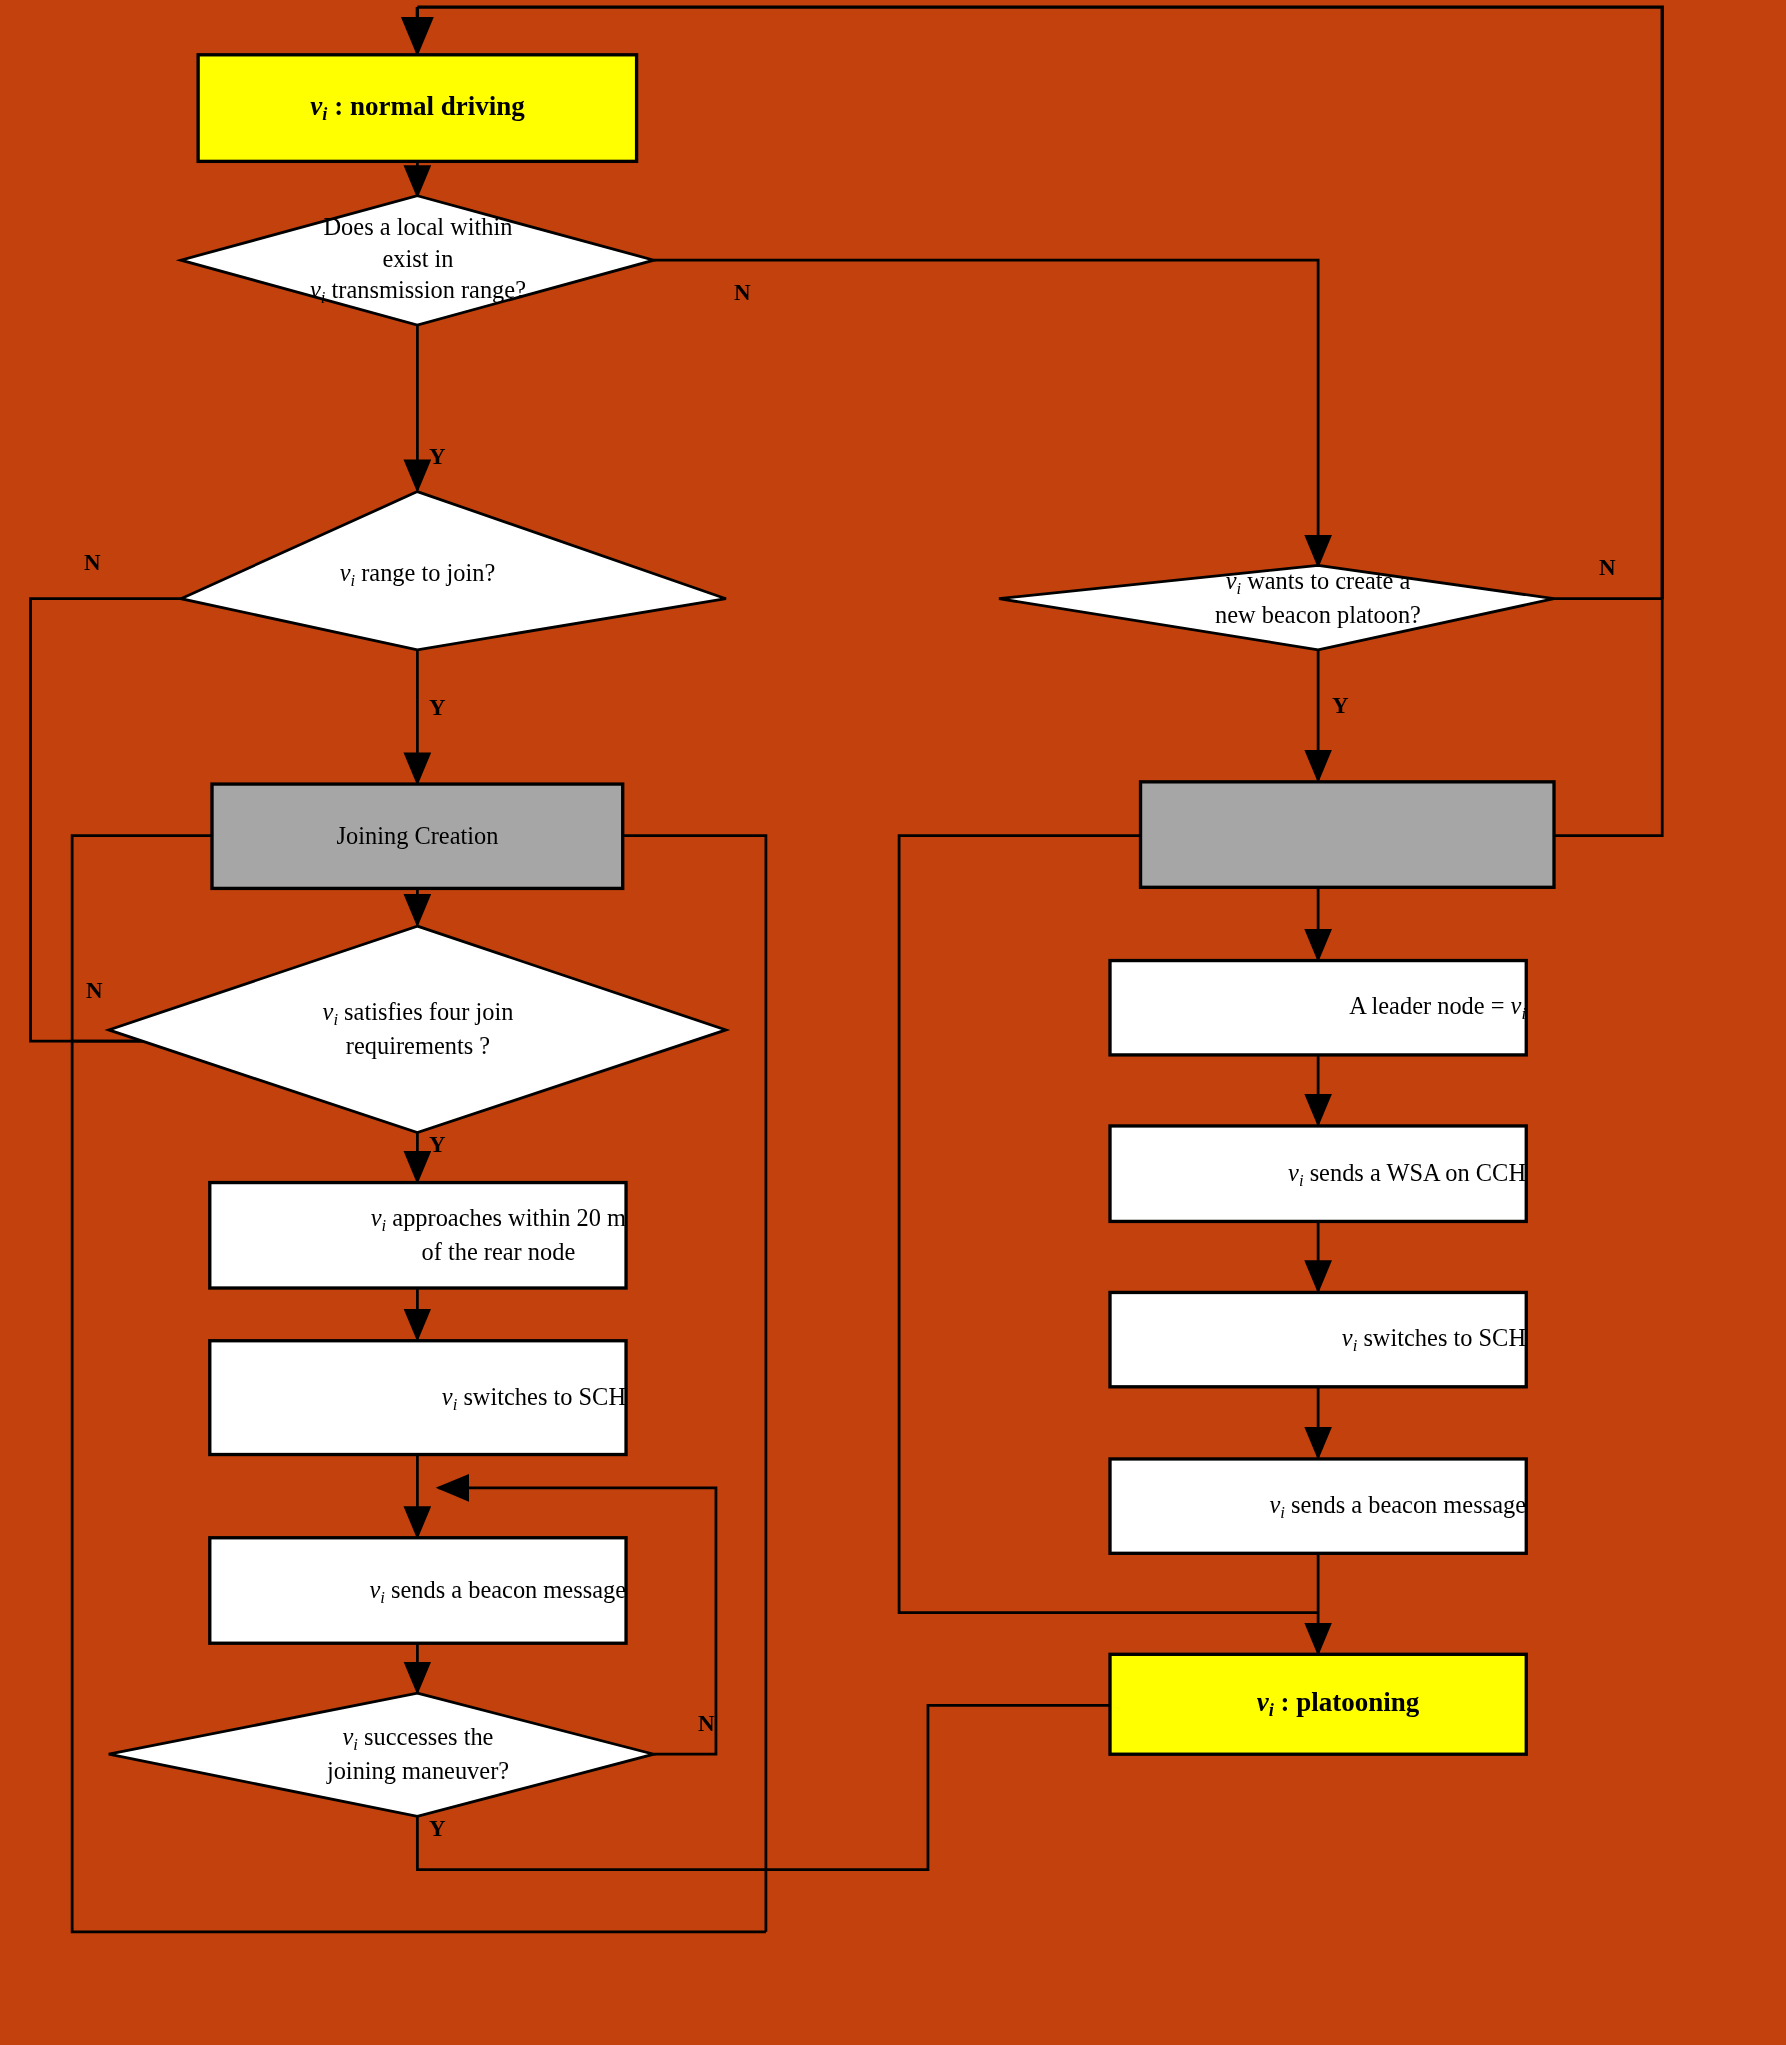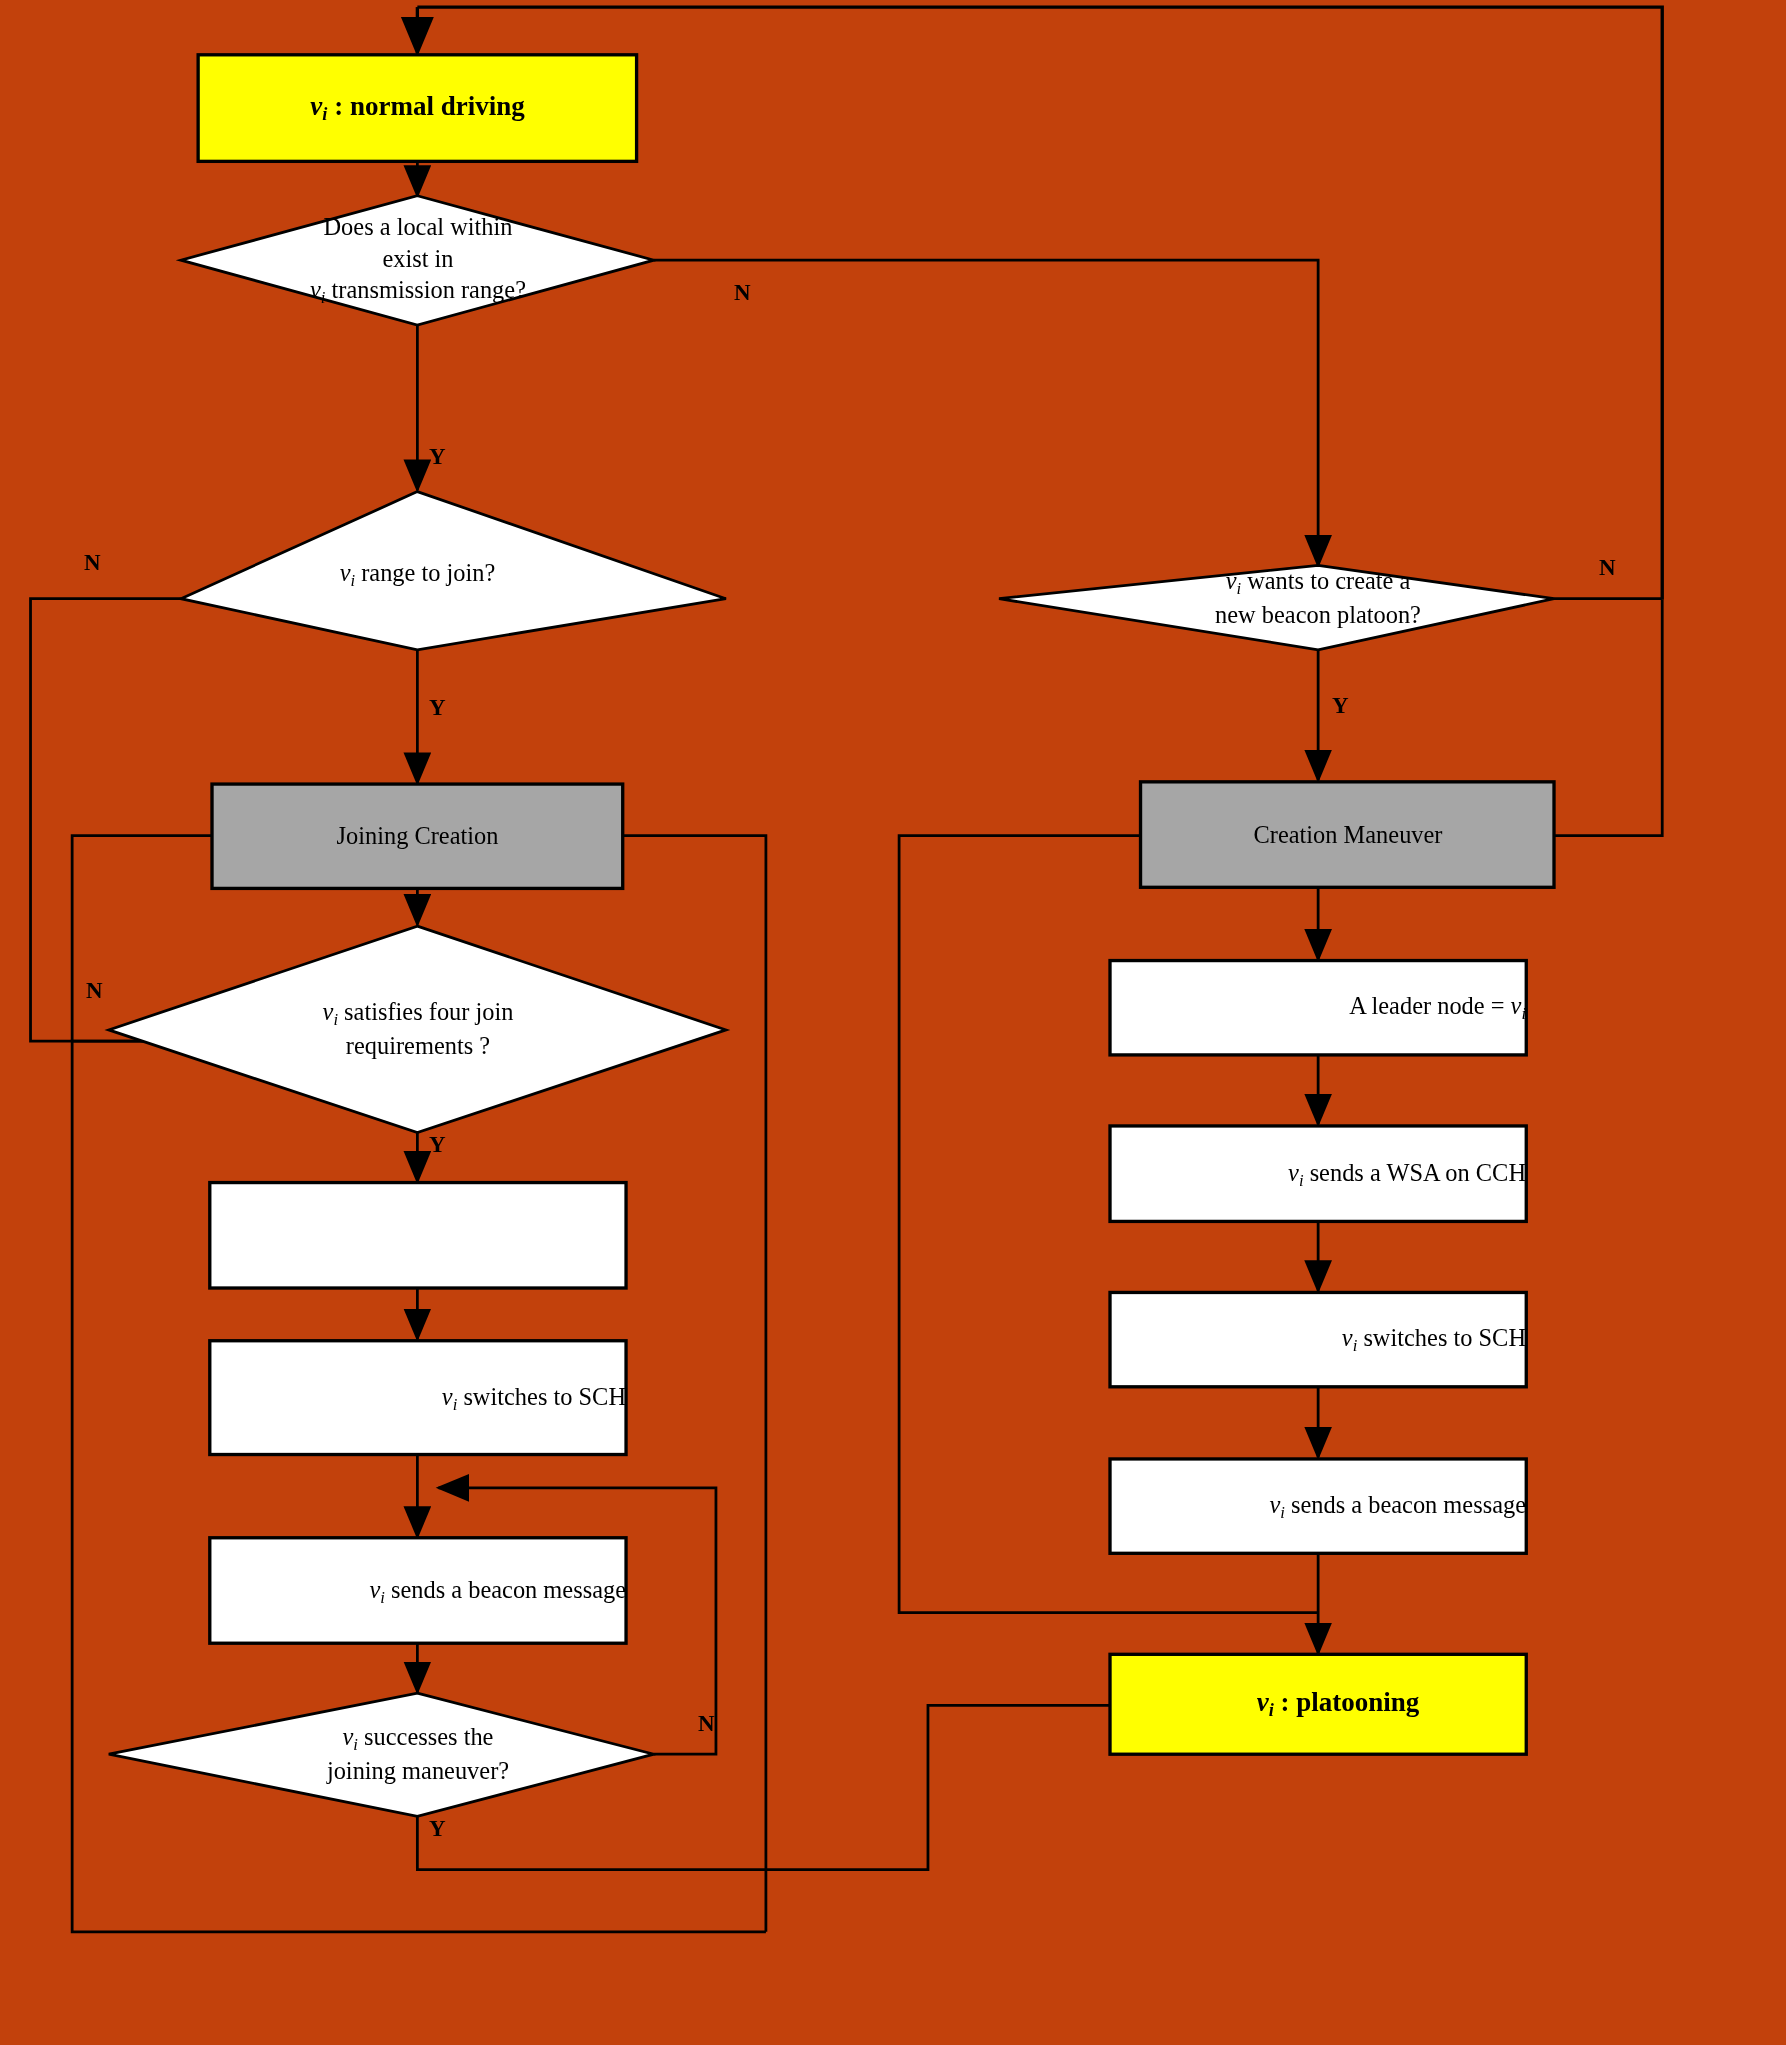--- a/index.html
+++ b/index.html
@@ -142,31 +142,34 @@
     <span>
       <span class="vi"><span>v</span><sub>i</sub></span><span> wants to create a</span><br>
       <span>new beacon platoon?</span>
     </span>
   </div>
 
   <div class="nodeText grayText" style="left:212px;top:784px;width:411px;height:104px;">
     <span>Joining Creation</span>
   </div>
 
-  <div class="nodeText grayText" style="left:1141px;top:782px;width:414px;height:105px;">
-    <span>Creation Maneuver</span>
-  </div>
 
   <div class="nodeText diamText" style="left:218px;top:987px;width:400px;height:83px;">
     <span>
       <span class="vi"><span>v</span><sub>i</sub></span><span> satisfies four join</span><br>
       <span>requirements ?</span>
     </span>
   </div>
 
+  <div class="nodeText procText" style="left:210px;top:1182px;width:416px;height:105px;">
+    <span>
+      <span class="vi"><span>v</span><sub>i</sub></span><span> approaches within 20 m</span><br>
+      <span>of the rear node</span>
+    </span>
+  </div>
 
   <div class="nodeText procText" style="left:210px;top:1341px;width:416px;height:114px;">
     <span><span class="vi"><span>v</span><sub>i</sub></span><span> switches to SCH</span></span>
   </div>
 
   <div class="nodeText procText" style="left:210px;top:1538px;width:416px;height:105px;">
     <span><span class="vi"><span>v</span><sub>i</sub></span><span> sends a beacon message</span></span>
   </div>
 
   <div class="nodeText diamText" style="left:218px;top:1712px;width:400px;height:83px;">

